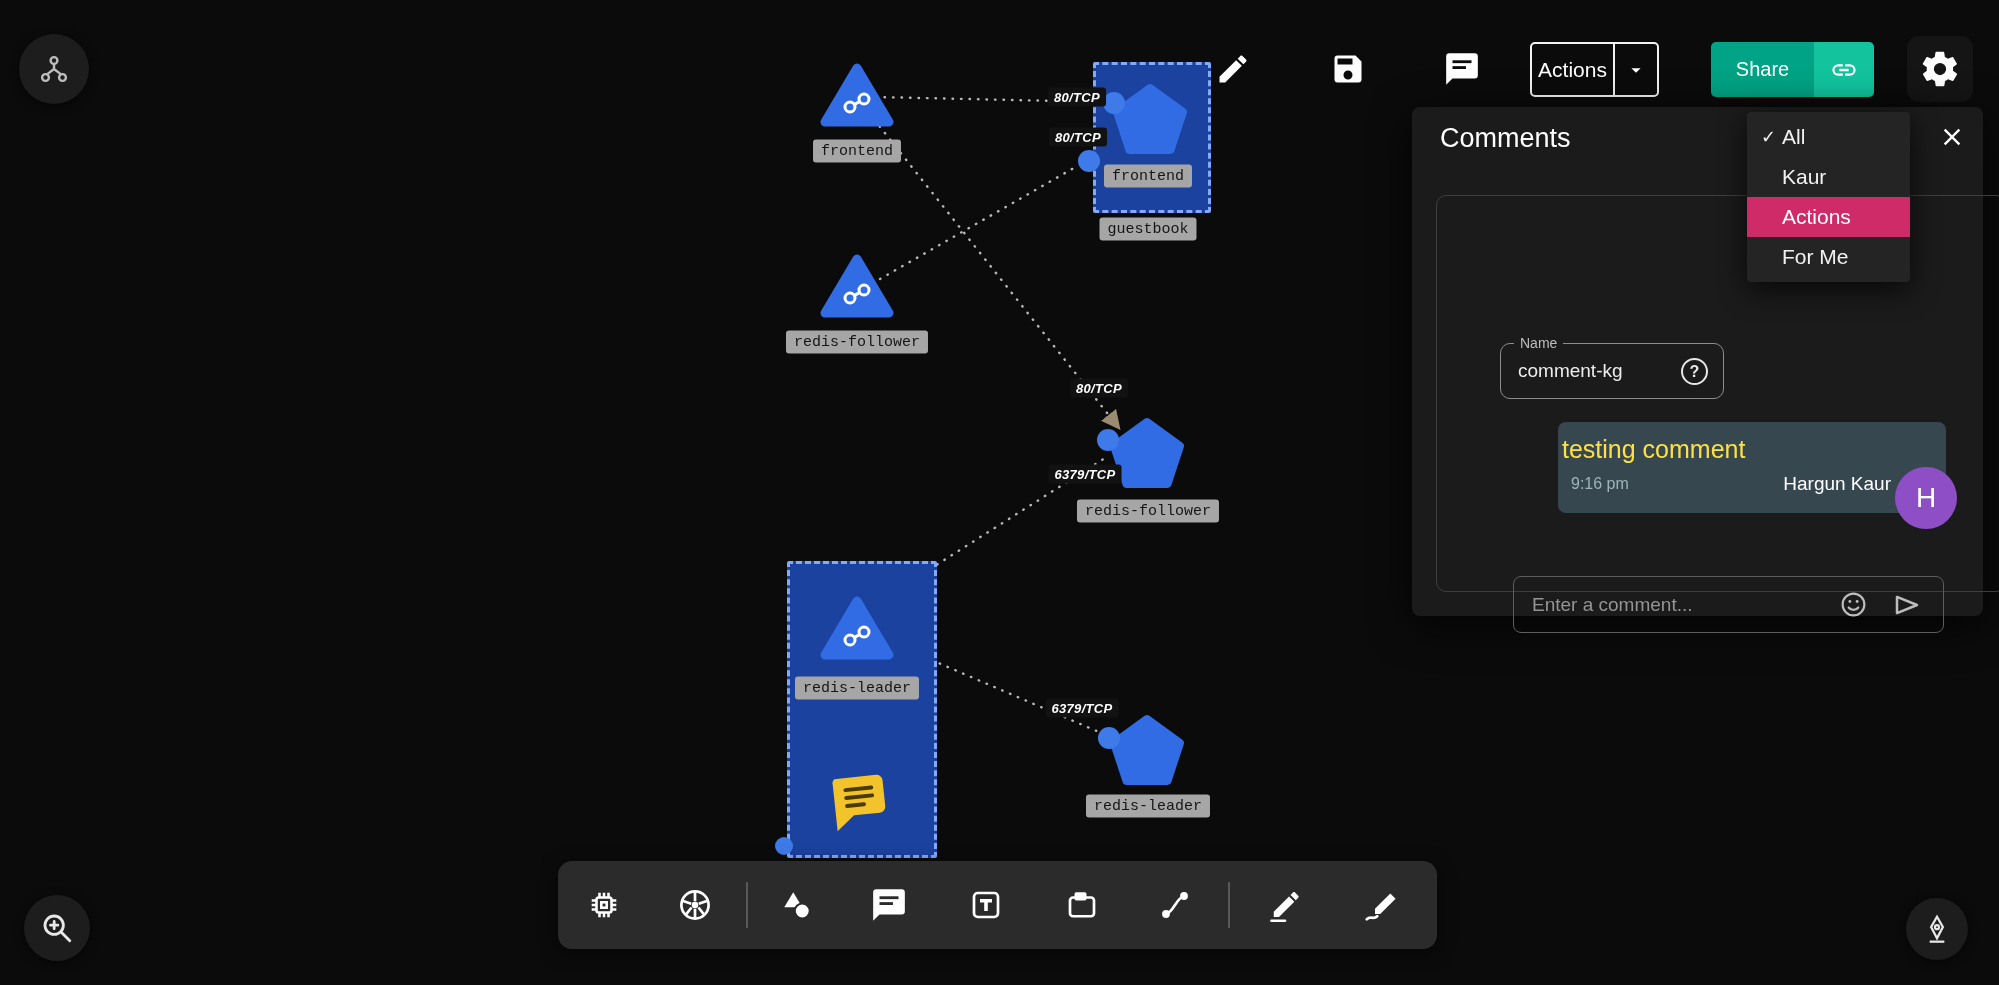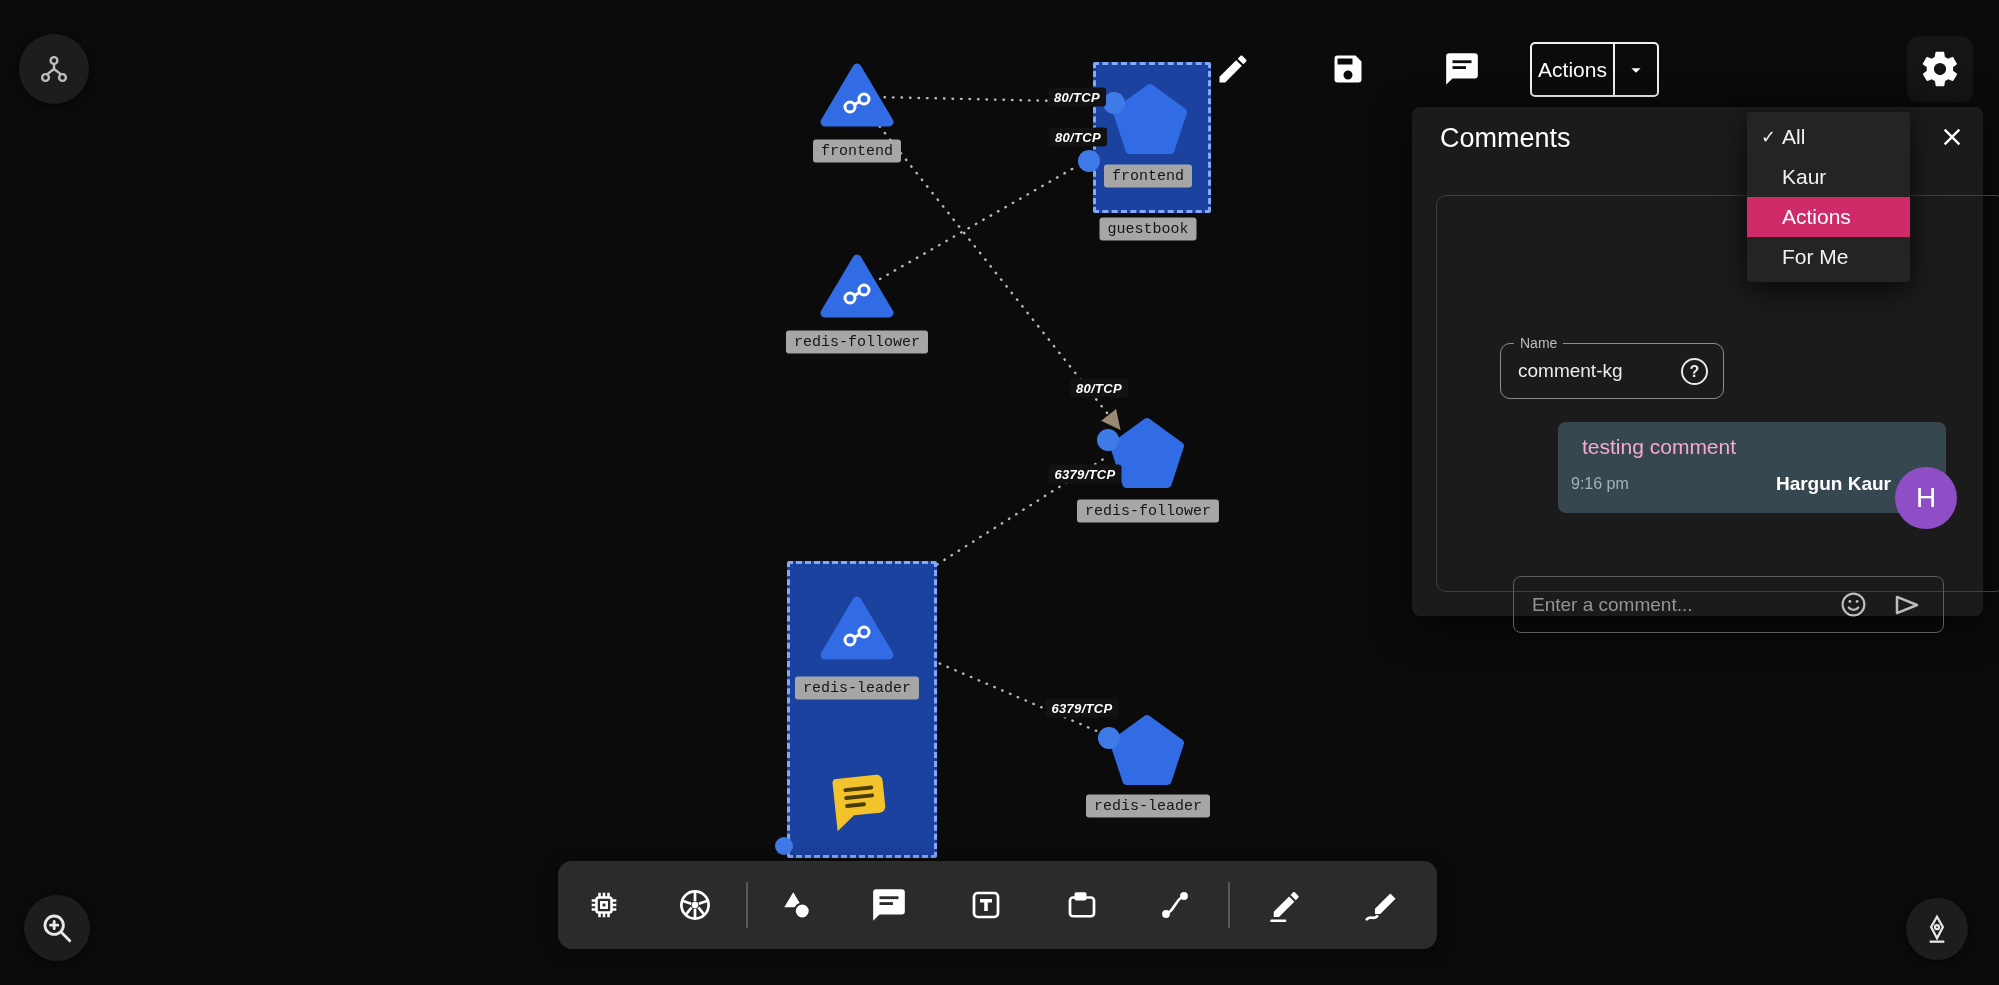--- a/index.html
+++ b/index.html
@@ -59,23 +59,23 @@
   .name-field{position:absolute;left:63px;top:147px;width:224px;height:56px;border:1.5px solid #8d8d8d;
               border-radius:10px;box-sizing:border-box;}
   .name-field .flabel{position:absolute;left:13px;top:-9px;background:#1b1b1b;color:#bdbdbd;font-size:14px;
                       padding:0 6px;line-height:1.2;}
   .name-field .fvalue{position:absolute;left:17px;top:0;height:100%;display:flex;align-items:center;
                       color:#ececec;font-size:19px;}
   .help-circle{position:absolute;left:180px;top:14px;width:27px;height:27px;border:2.2px solid #e8e8e8;
                border-radius:50%;color:#e8e8e8;font-size:16px;font-weight:bold;display:flex;
                align-items:center;justify-content:center;cursor:pointer;box-sizing:border-box;}
   .comment-card{position:absolute;left:121px;top:226px;width:388px;height:91px;background:#36474f;border-radius:8px;}
-  .comment-card .ctext{position:absolute;left:24px;top:13px;color:#f9a8d4;font-size:21px;}
+  .comment-card .ctext{position:absolute;left:4px;top:13px;color:#fde047;font-size:25px;}
   .comment-card .ctime{position:absolute;left:13px;top:53px;color:#9fb3bb;font-size:16px;}
-  .comment-card .cauthor{position:absolute;right:55px;top:51px;color:#fff;font-size:19px;font-weight:bold;}
+  .comment-card .cauthor{position:absolute;right:55px;top:51px;color:#fff;font-size:19px;font-weight:normal;}
   .avatar{position:absolute;left:337px;top:45px;width:62px;height:62px;border-radius:50%;
           background:var(--avatar-purple);color:#fff;font-size:28px;font-weight:500;display:flex;
           align-items:center;justify-content:center;}
   .composer{position:absolute;left:76px;top:380px;width:431px;height:57px;border:1.5px solid #5d5d5d;
             border-radius:8px;box-sizing:border-box;}
   .composer input{position:absolute;left:0;top:0;width:310px;height:100%;background:transparent;border:none;
                   outline:none;color:#dcdcdc;font-size:19px;padding:0 0 0 18px;font-family:"Liberation Sans",sans-serif;}
   .composer input::placeholder{color:#949494;}
   .composer .emoji{position:absolute;left:325px;top:13px;cursor:pointer;}
   .composer .send{position:absolute;left:378px;top:13px;cursor:pointer;}
@@ -225,20 +225,28 @@
   <div id="actions-btn">
     <div class="lbl">Actions</div>
     <div class="sep"></div>
     <div class="caret">
       <svg width="22" height="22" viewBox="0 0 24 24">
           <path d="M7 10l5 5 5-5z" fill="#fff"></path>
         </svg>
     </div>
   </div>
 
+  <div id="share-btn">
+    <div class="lbl">Share</div>
+    <div class="link">
+      <svg width="28" height="28" viewBox="0 0 24 24">
+        <path fill="#fff" d="M3.9 12a3.1 3.1 0 0 1 3.1-3.1h4V7h-4a5 5 0 0 0 0 10h4v-1.9h-4A3.1 3.1 0 0 1 3.9 12zm4.1 1h8v-2H8v2zm5-6h4a5 5 0 0 1 0 10h-4v-1.9h4a3.1 3.1 0 0 0 0-6.2h-4V7z"></path>
+      </svg>
+    </div>
+  </div>
 
   <div id="gear-btn">
     <svg width="42" height="42" viewBox="0 0 24 24">
       <path fill="#fff" d="M19.4 13c0-.3.1-.6.1-1s0-.7-.1-1l2.1-1.6c.2-.2.2-.4.1-.6l-2-3.4c-.1-.2-.4-.3-.6-.2l-2.5 1a7 7 0 0 0-1.7-1l-.4-2.6c0-.2-.2-.4-.5-.4h-4c-.2 0-.4.2-.5.4l-.4 2.6c-.6.3-1.2.6-1.7 1l-2.5-1c-.2-.1-.5 0-.6.2l-2 3.4c-.1.2-.1.5.1.6L4.5 11c0 .3-.1.6-.1 1s0 .7.1 1l-2.1 1.6c-.2.2-.2.4-.1.6l2 3.4c.1.2.4.3.6.2l2.5-1c.5.4 1.1.7 1.7 1l.4 2.6c0 .2.2.4.5.4h4c.2 0 .4-.2.5-.4l.4-2.6c.6-.3 1.2-.6 1.7-1l2.5 1c.2.1.5 0 .6-.2l2-3.4c.1-.2.1-.5-.1-.6L19.4 13zM12 15.5A3.5 3.5 0 1 1 12 8.5a3.5 3.5 0 0 1 0 7z"></path>
     </svg>
   </div>
 
   <div id="comments-panel">
     <div class="title">Comments</div>
     <div class="close">

